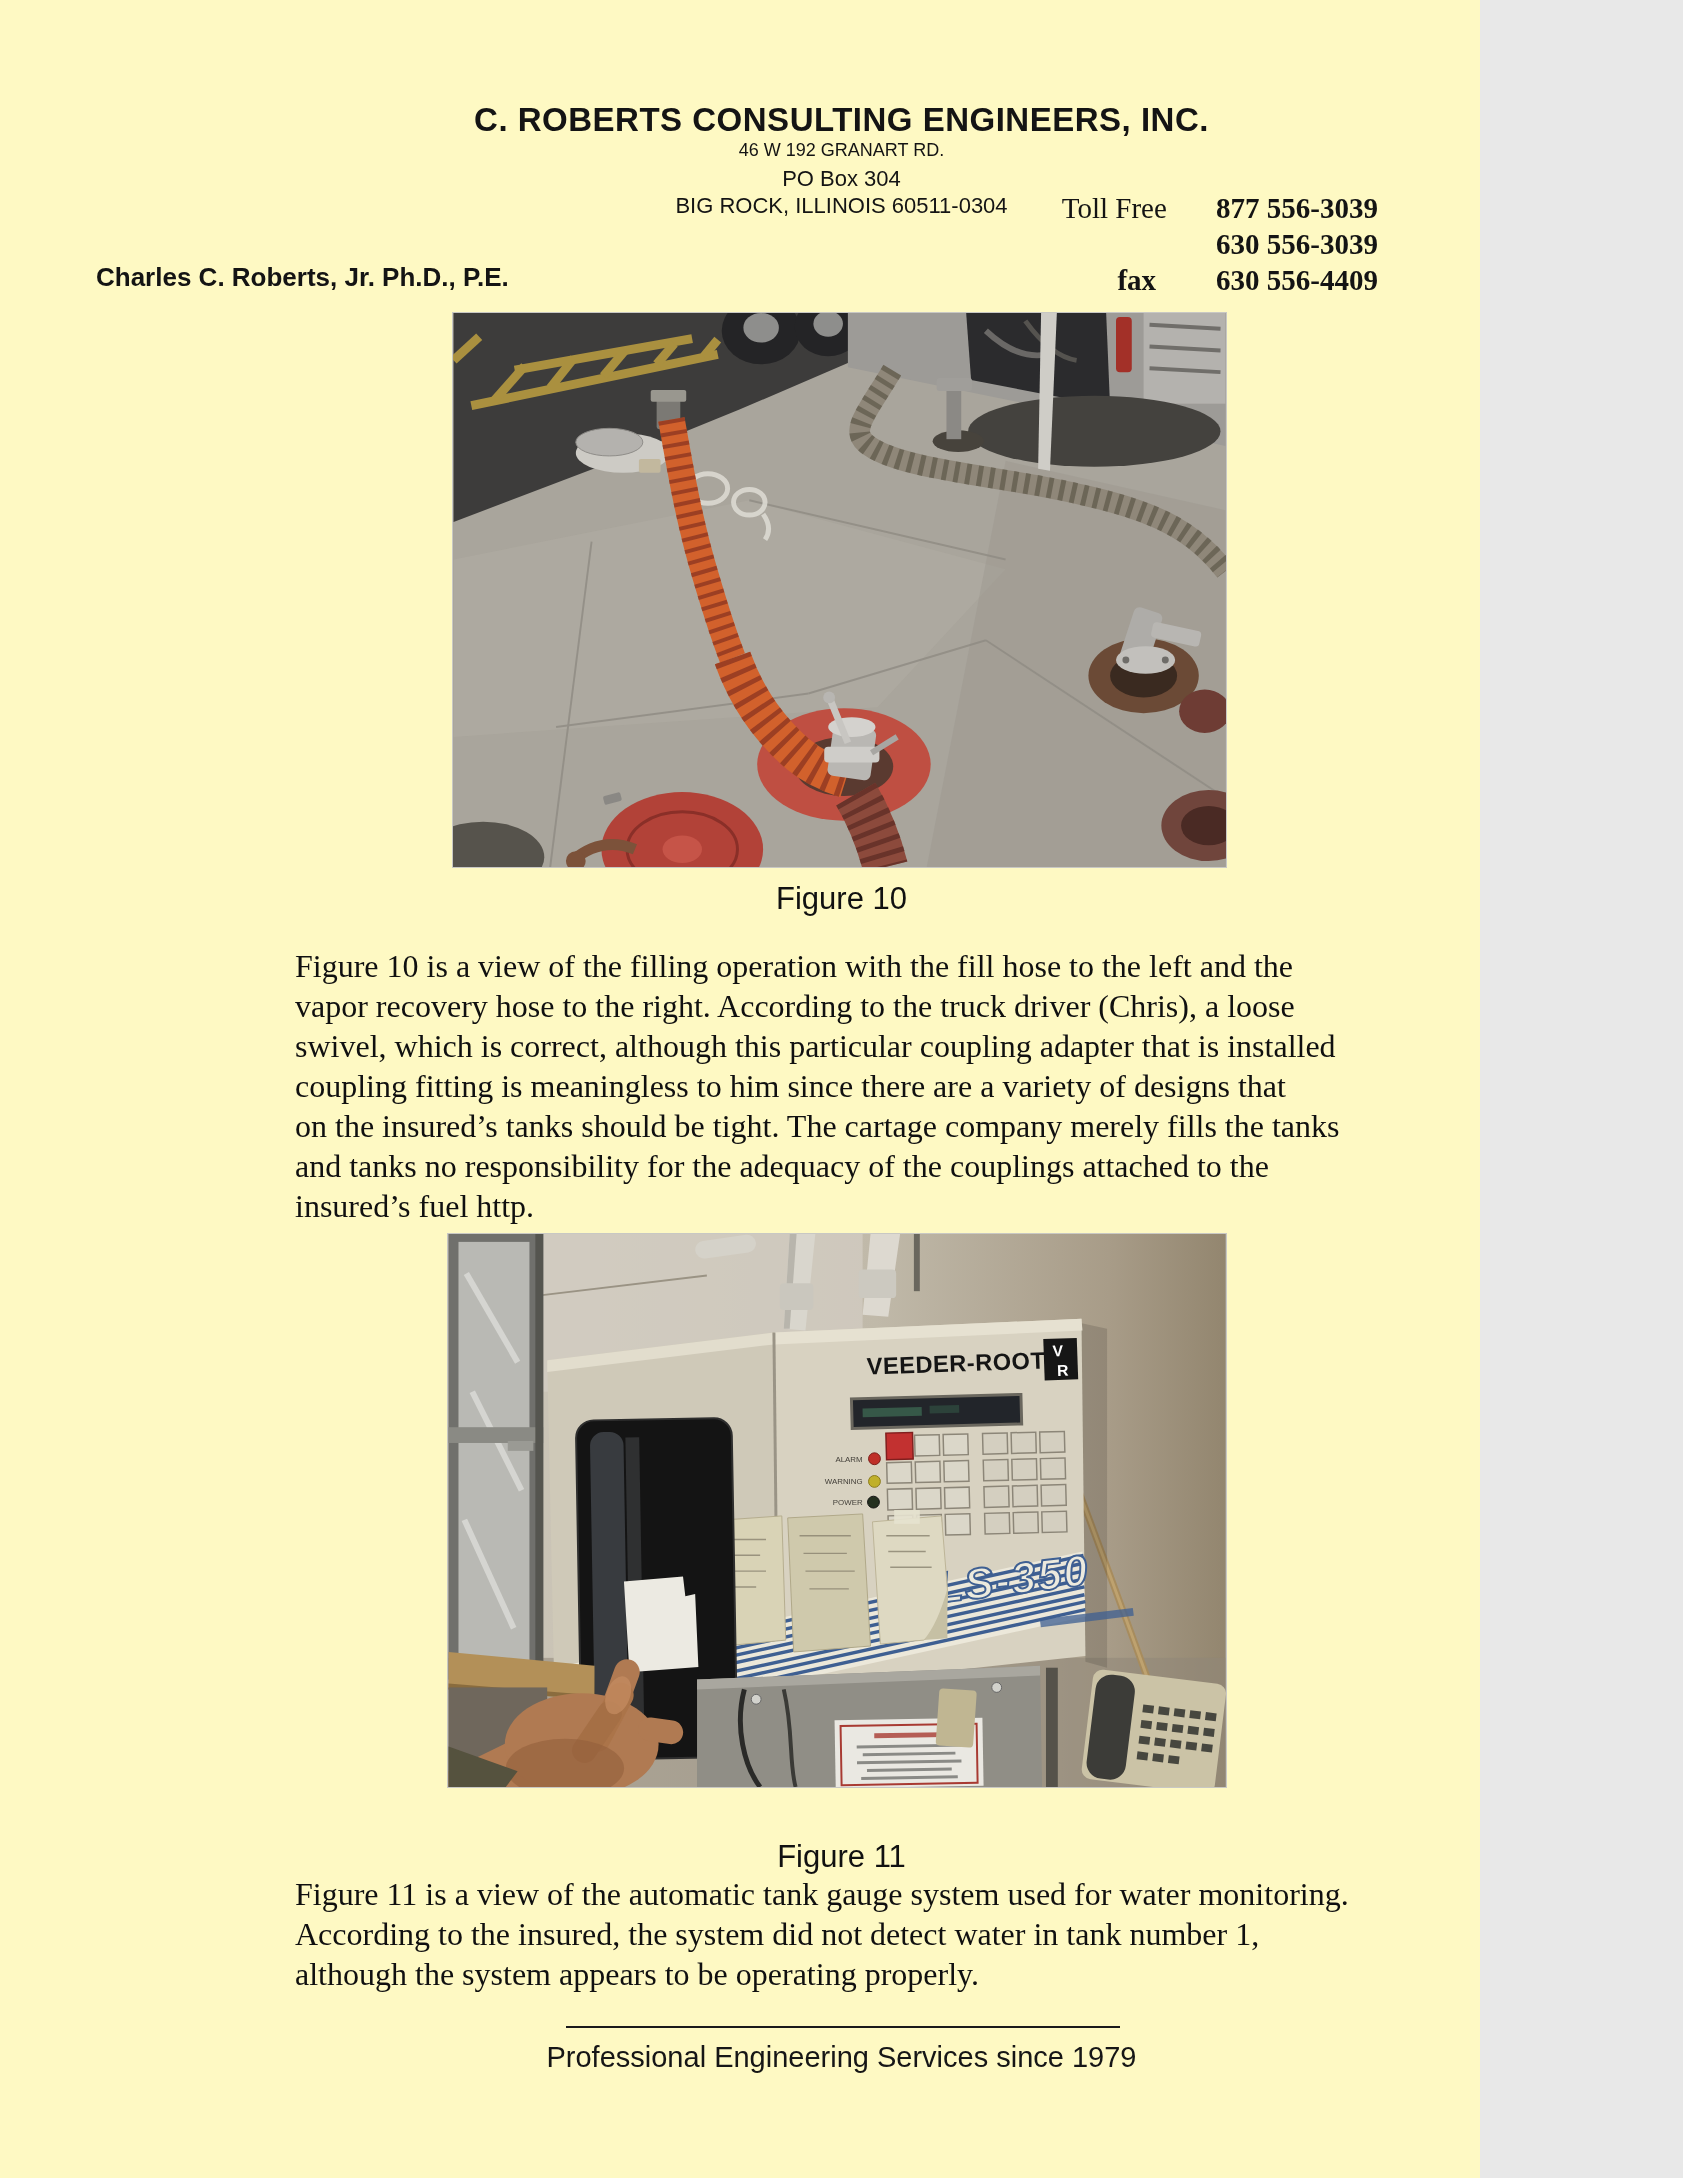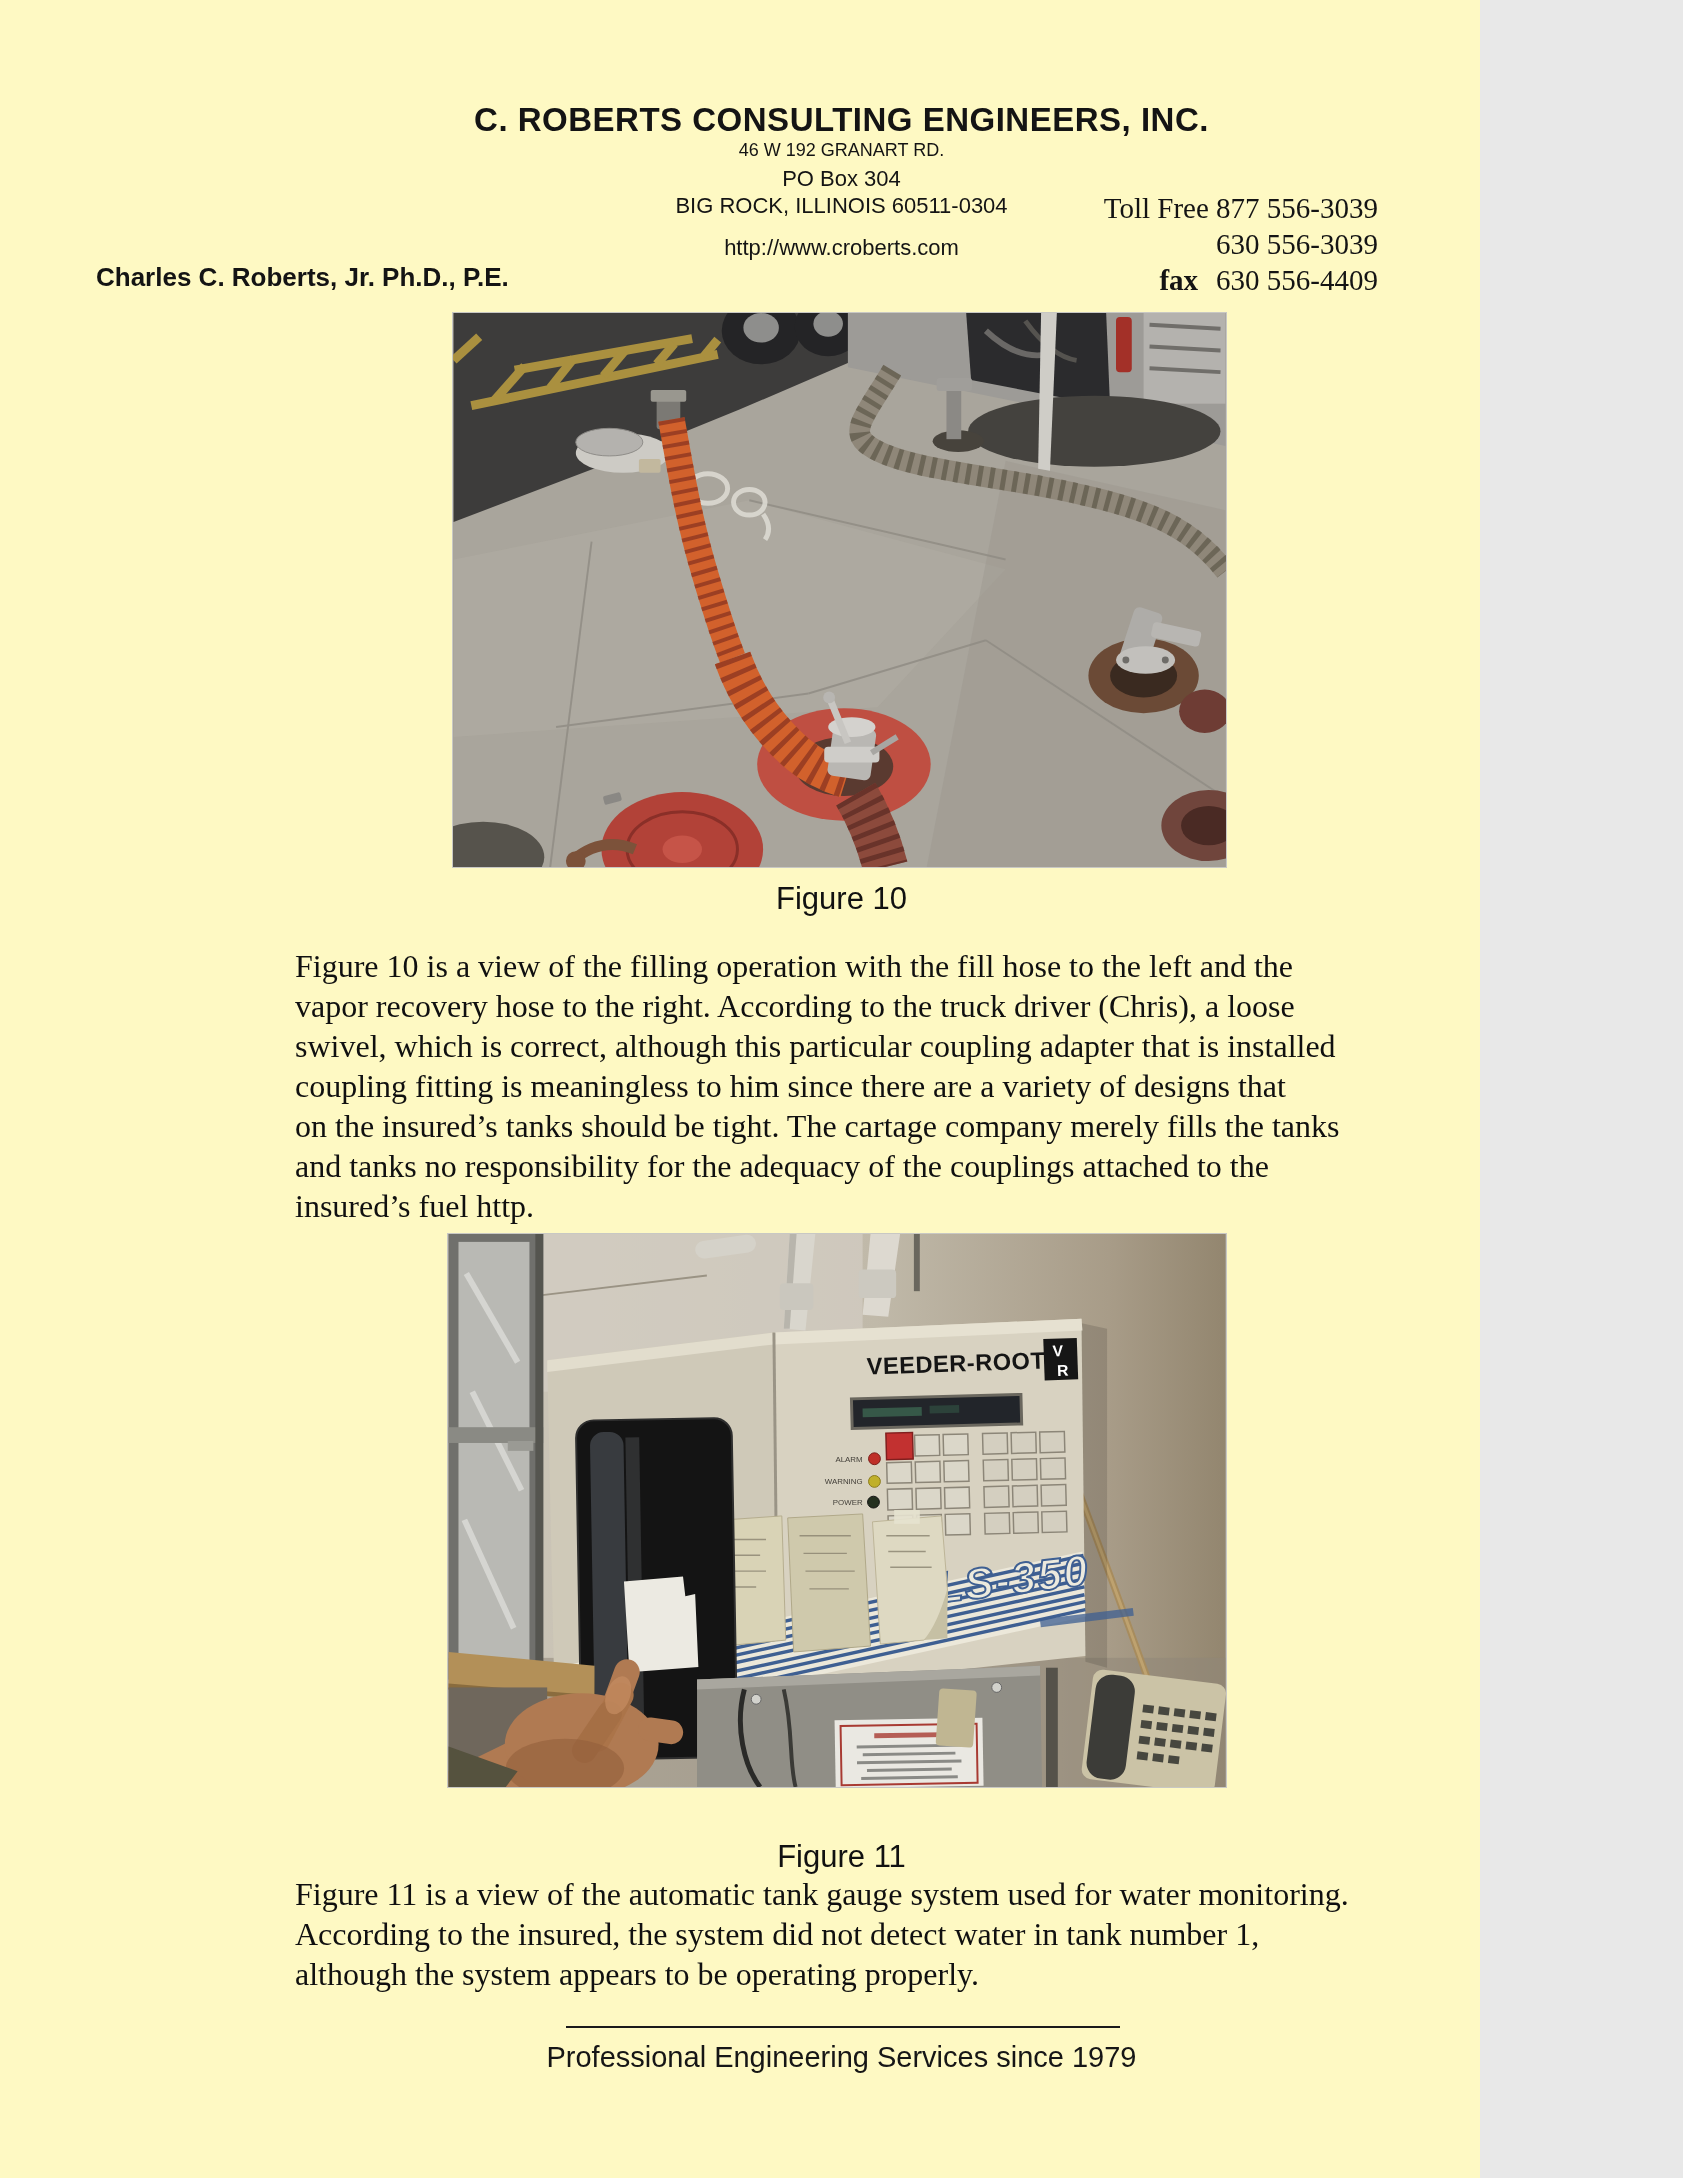--- a/index.html
+++ b/index.html
@@ -9,21 +9,21 @@
   }
   .abs{position:absolute;}
   .ctr{left:0;width:1683px;text-align:center;}
   .company{top:101px;font-size:33px;font-weight:bold;letter-spacing:0.5px;}
   .addr1{top:140px;font-size:18px;}
   .addr2{top:166px;font-size:22px;}
   .addr3{top:193px;font-size:22px;}
   .web{top:235px;font-size:22px;}
   .principal{left:96px;top:262px;font-size:26px;font-weight:bold;}
   .phones{right:102px;top:190px;text-align:right;font-family:"Liberation Serif","DejaVu Serif",serif;font-size:29px;line-height:36px;}
-  .phones .num{font-weight:normal;}
+  .phones .num{font-weight:bold;margin-left:42px;}
   .phones .faxlbl{font-weight:bold;margin-right:18px;}
   .photo{border:1px solid #c8c8c4;box-sizing:border-box;background:#a8a49b;}
   .photo1{left:452px;top:312px;width:775px;height:556px;}
   .photo2{left:447px;top:1233px;width:780px;height:555px;}
   .caption{font-size:31px;color:#111;}
   .cap10{top:881px;}
   .cap11{top:1805px;margin-top:34px;}
   .para{left:295px;width:1099px;font-family:"Liberation Serif","DejaVu Serif",serif;font-size:32px;color:#101010;}
   .para .ln{line-height:40px;white-space:nowrap;}
   .p1{top:946px;}
@@ -34,21 +34,20 @@
 </style>
 </head>
 <body>
 
 <div class="page">
 
   <div class="abs ctr company">C. ROBERTS CONSULTING ENGINEERS, INC.</div>
   <div class="abs ctr addr1">46 W 192 GRANART RD.</div>
   <div class="abs ctr addr2">PO Box 304</div>
   <div class="abs ctr addr3">BIG ROCK, ILLINOIS 60511-0304</div>
-  <div class="abs ctr web">http://www.croberts.com</div>
   <div class="abs principal">Charles C. Roberts, Jr. Ph.D., P.E.</div>
   <div class="abs phones">
     <div><span>Toll Free</span> <span class="num">877 556-3039</span></div>
     <div class="num">630 556-3039</div>
     <div><span class="faxlbl">fax</span><span class="num">630 556-4409</span></div>
   </div>
 
   <div class="abs photo photo1">
     <svg width="773" height="554" viewBox="0 0 783 562">
 

